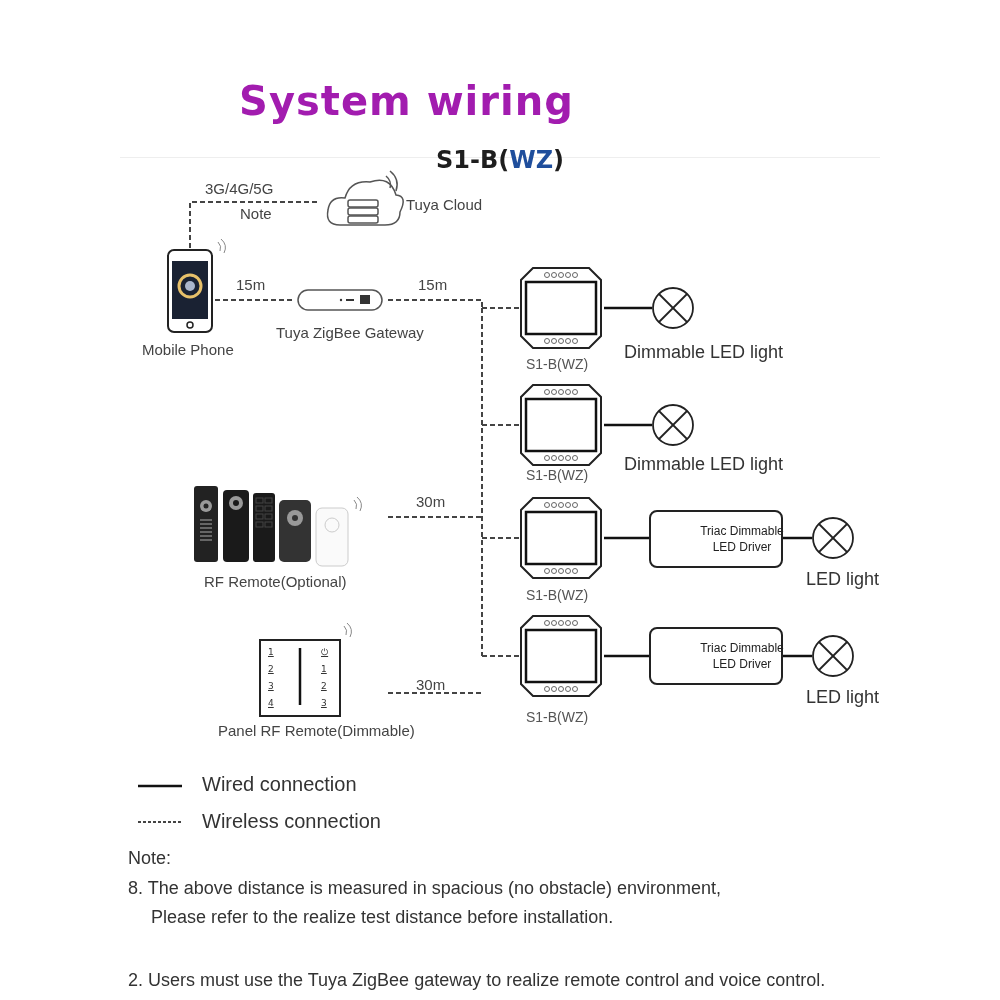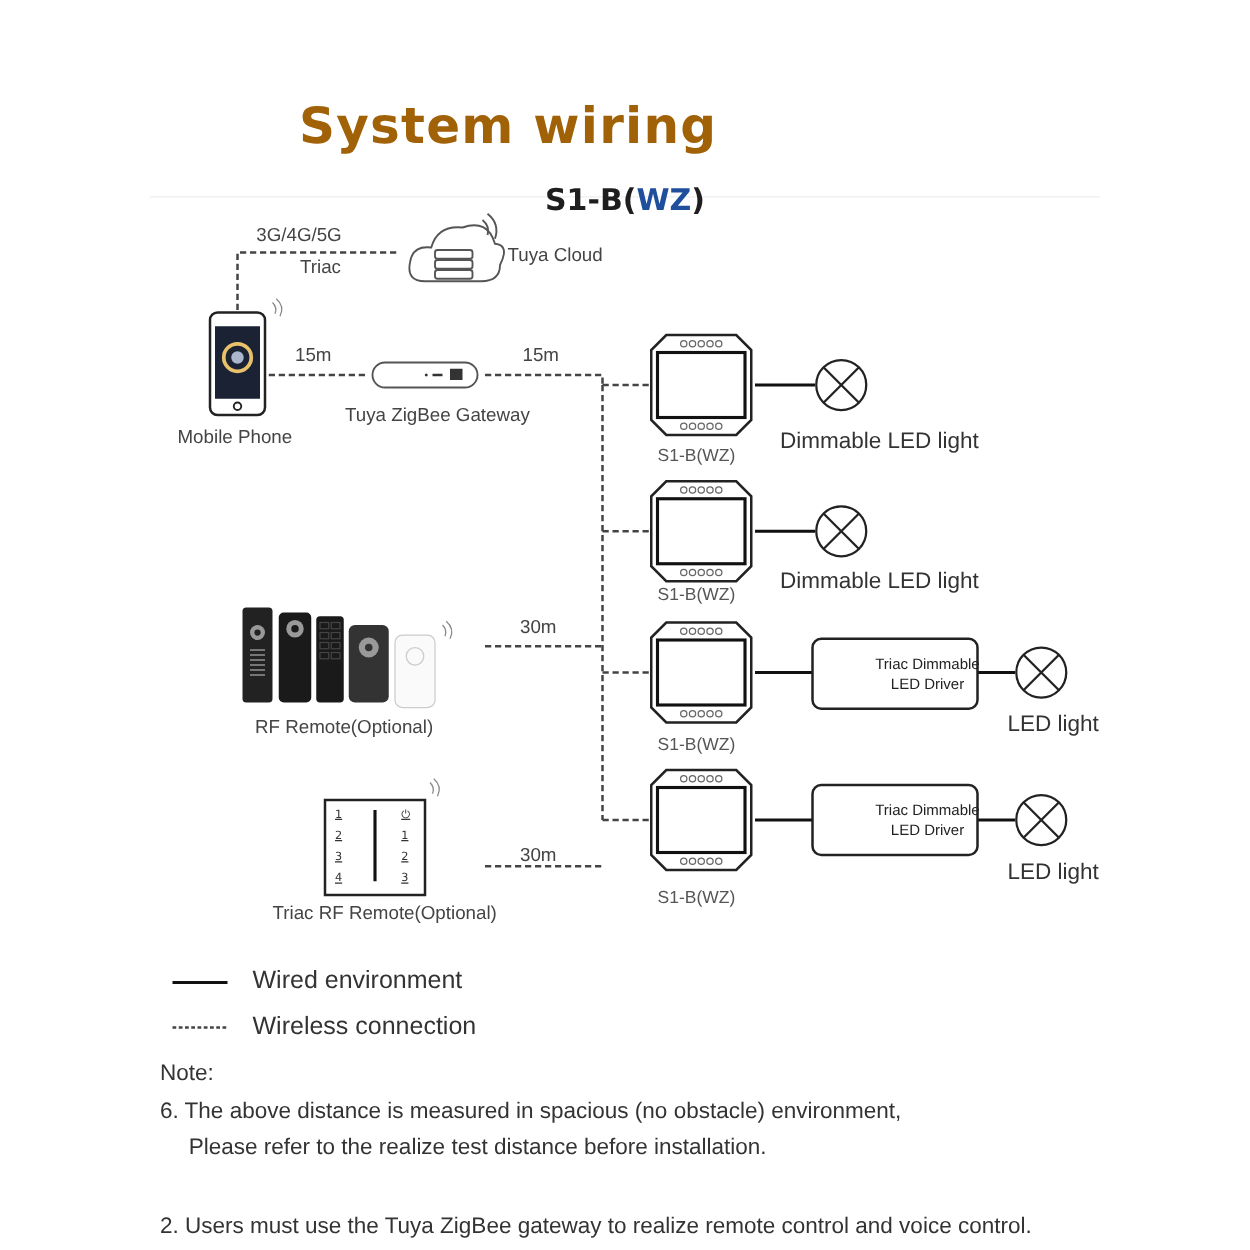--- a/index.html
+++ b/index.html
@@ -1,20 +1,20 @@
 <!DOCTYPE html>
 <html><head>
 <meta charset="utf-8">
 <style>
   html, body { margin: 0; padding: 0; background: #ffffff; }
   body { width: 1000px; height: 1000px; position: relative; overflow: hidden;
          font-family: "DejaVu Sans", sans-serif; color: #333; }
   .abs { position: absolute; }
   .title { left: 0; width: 813px; top: 78px; text-align: center; font-size: 40px; font-weight: bold;
-           color: #a16207; letter-spacing: 1px; font-family: "DejaVu Sans", sans-serif; }
+           color: #a21caf; letter-spacing: 1px; font-family: "DejaVu Sans", sans-serif; }
   .subtitle { left: 0; width: 1000px; top: 146px; text-align: center; font-size: 24px; font-weight: bold; color: #1e1e1e; }
   .subtitle .accent { color: #1f4e9c; }
   .hr { left: 120px; width: 760px; top: 157px; height: 1px; background: #eeeeee; }
   .lbl { font-family: "Liberation Sans", sans-serif; font-size: 15px; color: #444; white-space: nowrap; text-align: right; }
   .lbl-lg { font-family: "Liberation Sans", sans-serif; font-size: 18px; color: #333; white-space: nowrap; }
   .lbl-sm { font-family: "Liberation Sans", sans-serif; font-size: 14px; color: #555; white-space: nowrap; }
   .driver-text { font-family: "Liberation Sans", sans-serif; font-size: 12px; color: #222; text-align: center; line-height: 16px; padding-left: 26px; }
   .notes { font-family: "Liberation Sans", sans-serif; font-size: 18px; color: #333; }
   svg { position: absolute; left: 0; top: 0; }
 </style>
@@ -201,30 +201,30 @@
   </g>
 
   <rect x="650" y="511" width="132" height="56" rx="7" fill="#fff" stroke="#222" stroke-width="2"></rect>
   <rect x="650" y="628" width="132" height="56" rx="7" fill="#fff" stroke="#222" stroke-width="2"></rect>
 
   <line x1="138" y1="786" x2="182" y2="786" stroke="#111" stroke-width="2.5"></line>
   <line x1="138" y1="822" x2="182" y2="822" stroke="#444" stroke-width="2" stroke-dasharray="3,2"></line>
 </svg>
 
 <div class="abs lbl" style="left:205px;top:180px;">3G/4G/5G</div>
-<div class="abs lbl" style="left:240px;top:205px;">Triac</div>
+<div class="abs lbl" style="left:240px;top:205px;">Note</div>
 <div class="abs lbl" style="left:406px;top:196px;">Tuya Cloud</div>
 <div class="abs lbl" style="left:236px;top:276px;">15m</div>
 <div class="abs lbl" style="left:418px;top:276px;">15m</div>
 <div class="abs lbl" style="left:142px;top:341px;">Mobile Phone</div>
 <div class="abs lbl" style="left:276px;top:324px;">Tuya ZigBee Gateway</div>
 <div class="abs lbl" style="left:416px;top:493px;">30m</div>
 <div class="abs lbl" style="left:204px;top:573px;">RF Remote(Optional)</div>
 <div class="abs lbl" style="left:416px;top:676px;">30m</div>
-<div class="abs lbl" style="left:218px;top:722px;">Triac RF Remote(Optional)</div>
+<div class="abs lbl" style="left:218px;top:722px;">Panel RF Remote(Dimmable)</div>
 
 <div class="abs" style="left:268px;top:644px;font-size:9px;line-height:17px;color:#333;text-decoration:underline;font-family:'DejaVu Sans',sans-serif;">
   <div>1</div>
   <div>2</div>
   <div>3</div>
   <div>4</div>
 </div>
 <div class="abs" style="left:321px;top:644px;font-size:9px;line-height:17px;color:#333;text-decoration:underline;font-family:'DejaVu Sans',sans-serif;">
   <div>⏻</div>
   <div>1</div>
@@ -244,19 +244,19 @@
 
 <div class="abs driver-text" style="left:650px;top:523px;width:132px;">
   <div>Triac Dimmable</div>
   <div>LED Driver</div>
 </div>
 <div class="abs driver-text" style="left:650px;top:640px;width:132px;">
   <div>Triac Dimmable</div>
   <div>LED Driver</div>
 </div>
 
-<div class="abs notes" style="left:202px;top:773px;font-size:20px;">Wired environment</div>
+<div class="abs notes" style="left:202px;top:773px;font-size:20px;">Wired connection</div>
 <div class="abs notes" style="left:202px;top:810px;font-size:20px;">Wireless connection</div>
 
 <div class="abs notes" style="left:128px;top:848px;">Note:</div>
-<div class="abs notes" style="left:128px;top:878px;">6. The above distance is measured in spacious (no obstacle) environment,</div>
+<div class="abs notes" style="left:128px;top:878px;">8. The above distance is measured in spacious (no obstacle) environment,</div>
 <div class="abs notes" style="left:151px;top:907px;">Please refer to the realize test distance before installation.</div>
 <div class="abs notes" style="left:128px;top:938px;margin-top:32px;">2. Users must use the Tuya ZigBee gateway to realize remote control and voice control.</div>
 
 </body></html>

